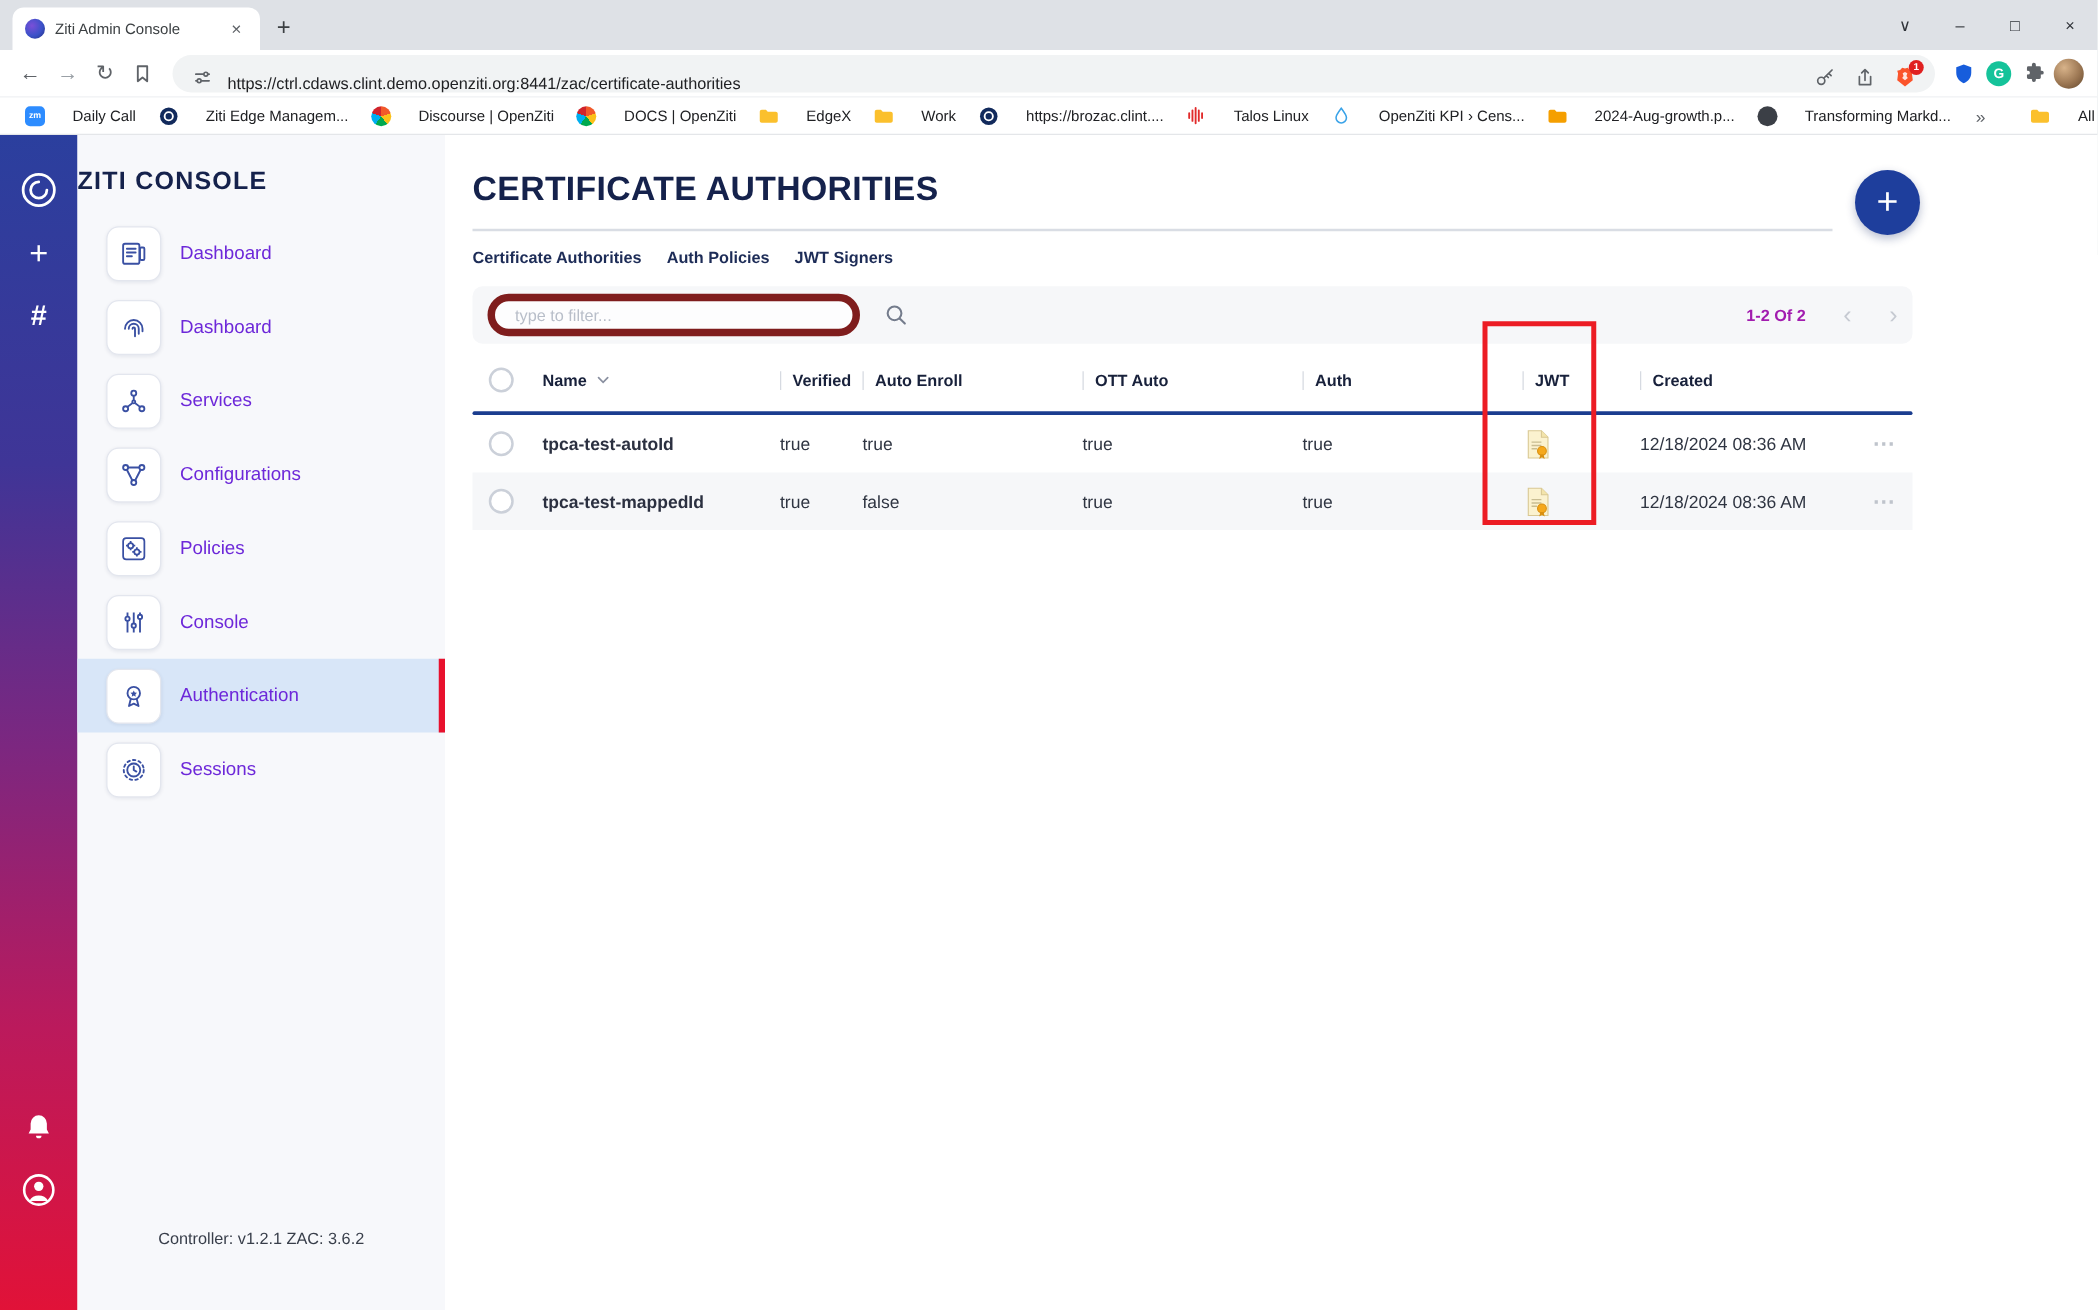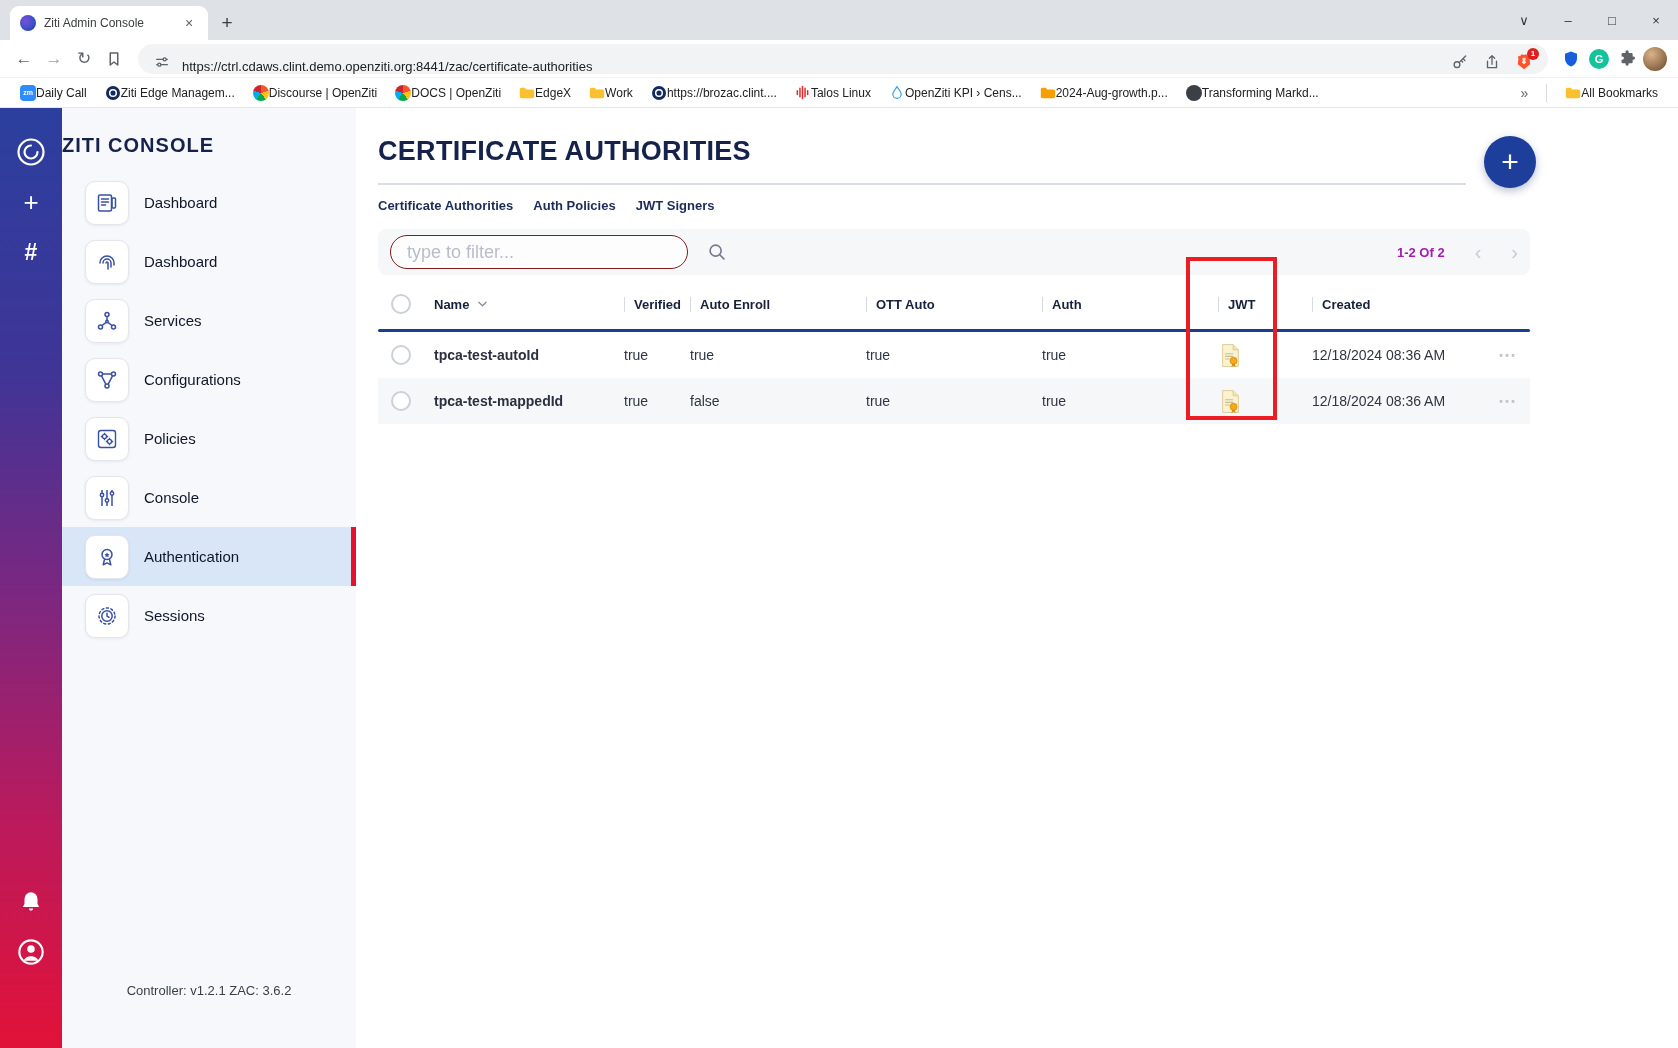--- a/index.html
+++ b/index.html
@@ -36,21 +36,21 @@
     min-width:12px; height:12px; border-radius:6px; display:flex; align-items:center; justify-content:center; padding:0 2px; }
   .ext-ic { display:flex; align-items:center; justify-content:center; width:26px; height:26px; flex:none; }
   .grammarly { width:20px; height:20px; border-radius:50%; background:#15c39a; color:#fff; font-size:11px; font-weight:700;
     display:flex; align-items:center; justify-content:center; }
   .avatar { width:24px; height:24px; border-radius:50%;
     background: radial-gradient(circle at 35% 30%, #d8b astonishing, #7b5b3c); 
     background: radial-gradient(circle at 35% 30%, #d8b38a 0%, #9c7753 55%, #60452c 100%); }
 
   
   .bookmarksbar { height:30px; background:#fff; display:flex; align-items:center; padding:0 12px; gap:2px; border-bottom:1px solid #e4e6e9; }
-  .bm { display:flex; align-items:center; gap:0; padding:3px 8px; border-radius:4px; }
+  .bm { display:flex; align-items:center; gap:22px; padding:3px 8px; border-radius:4px; }
   .bm-label { font-size:12px; color:#202124; white-space:nowrap; }
   .bm-ic { width:16px; height:16px; flex:none; display:flex; align-items:center; justify-content:center; }
   .ic-zoom { background:#2d8cff; border-radius:4px; color:#fff; font-size:7px; font-weight:700; }
   .ic-discourse { border-radius:50%; background:conic-gradient(#f1592a 0 20%, #fbc01a 20% 40%, #00a94f 40% 60%, #00aeef 60% 80%, #d0232b 80% 100%); }
   .ic-dark { border-radius:50%; background:#3b3f46; }
   .bm-spacer { flex:1; }
   .bm-overflow { font-size:14px; color:#5f6368; padding:0 8px; }
   .bm-divider { width:1px; height:18px; background:#d7dade; margin:0 8px; }
 
   
@@ -63,37 +63,37 @@
   .rail-spacer { flex:1; }
 
   .sidebar { width:294px; flex:none; background:#f7f8fb; display:flex; flex-direction:column; padding-top:26px; }
   .sb-title { font-size:20px; font-weight:700; color:#15224c; letter-spacing:1px; }
   .menu { margin-top:16px; display:flex; flex-direction:column; }
   .menu-item { position:relative; display:flex; align-items:center; gap:15px; height:59px; padding-left:23px; cursor:pointer; }
   .menu-item.selected { background:#d8e6f8; }
   .menu-item.selected::after { content:""; position:absolute; right:0; top:0; bottom:0; width:5px; background:#e8112d; }
   .iconbox { width:44px; height:44px; background:#fff; border:1px solid #e3e6ee; border-radius:10px;
     display:flex; align-items:center; justify-content:center; box-shadow:0 1px 3px rgba(20,30,70,.07); flex:none; }
-  .menu-label { font-size:15px; font-weight:500; color:#0f172a; }
+  .menu-label { font-size:15px; font-weight:500; color:#6d28d9; }
   .sb-footer { margin-top:auto; text-align:center; padding-bottom:50px; font-size:13px; color:#383e4a; }
 
   
   .main { flex:1; background:#fff; position:relative; padding:28px 150px 0 22px; }
   .page-title { font-size:27px; font-weight:700; color:#15224c; letter-spacing:.3px;
     padding-bottom:16px; border-bottom:2px solid #d9dde4; width:calc(100% - 64px); }
   .add-button { position:absolute; top:28px; right:144px; width:52px; height:52px; border-radius:50%;
     background:#1e3e9c; color:#fff; display:flex; align-items:center; justify-content:center;
     font-size:30px; font-weight:400; box-shadow:0 3px 8px rgba(20,40,100,.3); cursor:pointer; }
   .tabs { display:flex; gap:20px; margin-top:13px; }
   .tabs span { font-size:13px; font-weight:700; color:#1d2c57; cursor:pointer; }
 
   .toolbar { margin-top:16px; height:46px; background:#f6f7f9; border-radius:8px;
     display:flex; align-items:center; padding:0 12px; }
-  .filter-input { width:298px; height:34px; border:1px solid #7f1d1d; border-radius:17px; background:#fdfdfe;
-    padding:0 16px; font-size:18px; color:#8b5cf6; font-family:"Liberation Sans",sans-serif; outline:none; }
+  .filter-input { width:298px; height:34px; border:6px solid #7f1d1d; border-radius:17px; background:#fdfdfe;
+    padding:0 16px; font-size:13px; color:#8b5cf6; font-family:"Liberation Sans",sans-serif; outline:none; }
   .filter-input::placeholder { color:#b8bec9; }
   .search-btn { margin-left:18px; display:flex; align-items:center; }
   .toolbar-spacer { flex:1; }
   .pagination { font-size:13px; font-weight:700; color:#a21caf; }
   .page-chev { font-size:20px; color:#c6cad2; margin-left:30px; line-height:1; }
 
   .grid { display:grid; grid-template-columns:46px 190px 66px 176px 176px 176px 94px 186px 1fr; align-items:center; }
   .thead { height:50px; margin-top:4px; }
   .th { display:flex; align-items:center; font-size:13px; font-weight:700; color:#18213b; padding-left:10px; height:100%; }
   .th.sep::before { content:""; width:1px; height:15px; background:#d6dae1; margin-right:9px; flex:none; }

